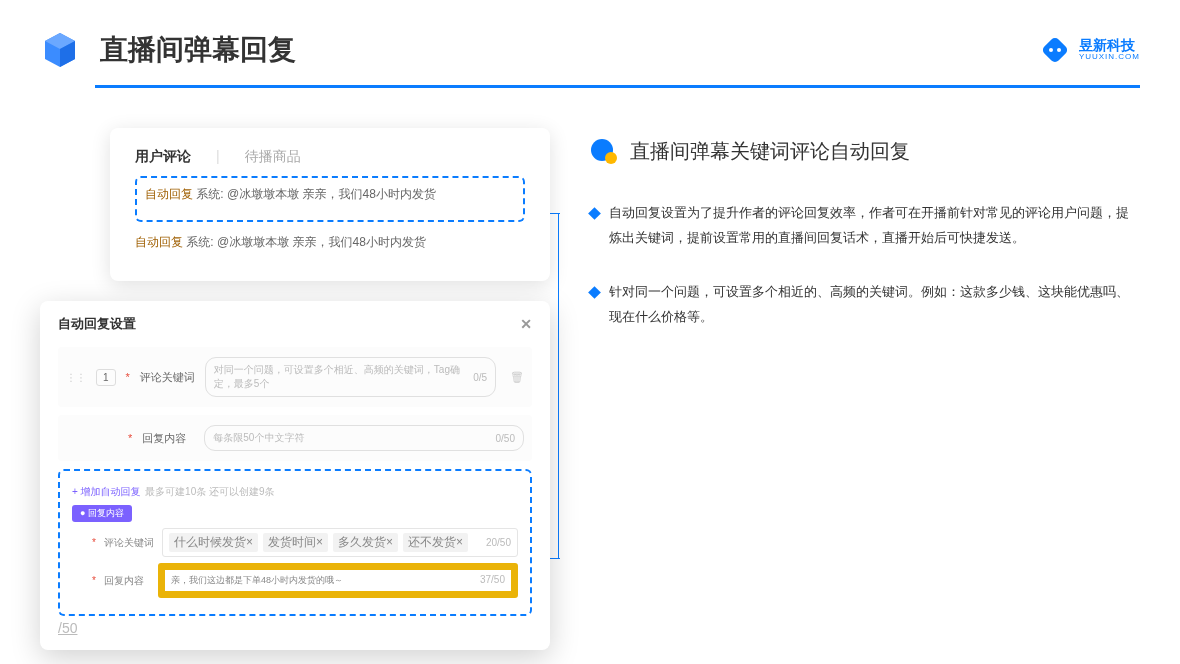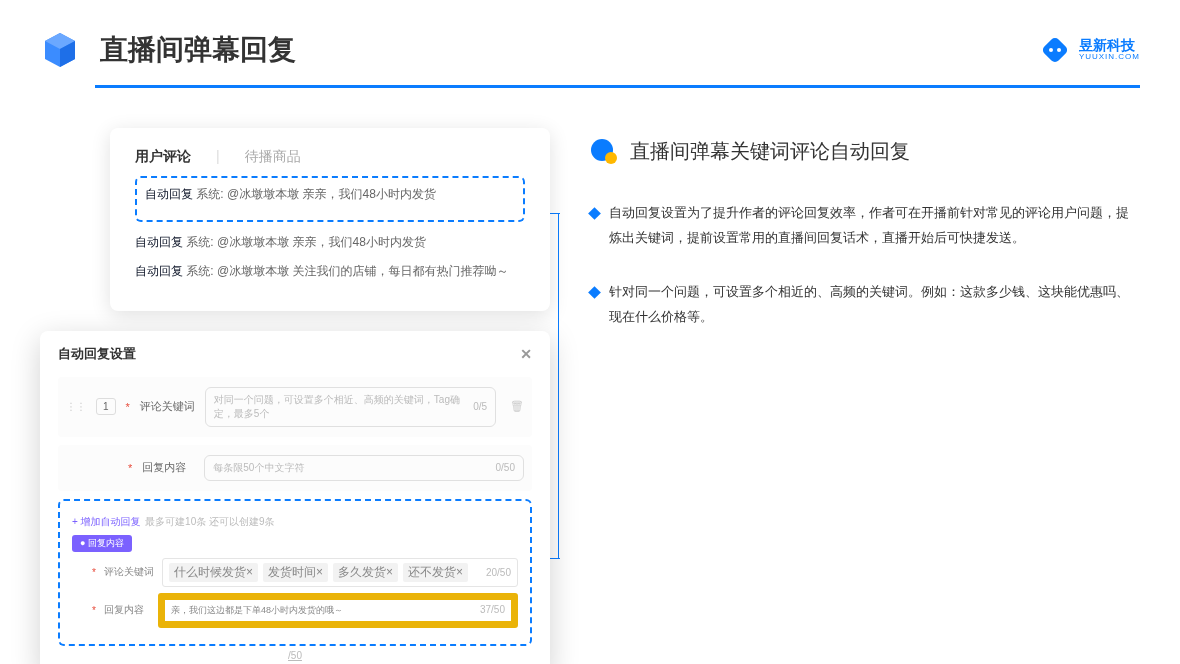--- a/index.html
+++ b/index.html
@@ -15,44 +15,44 @@
 .logo-en{font-size:8px;color:#0a7cff;letter-spacing:1px;}
 .divider{height:3px;background:#0a7cff;margin:15px 40px 0 95px;}
 .content{display:flex;padding:40px 40px 0 40px;gap:40px;}
 .left-col{width:510px;position:relative;}
 .comment-panel{background:#fff;border-radius:8px;box-shadow:0 4px 20px rgba(0,0,0,0.12);padding:20px 25px;margin-left:70px;position:relative;z-index:1;}
 .tabs{display:flex;gap:25px;margin-bottom:10px;font-size:14px;}
 .tab-active{font-weight:bold;color:#333;}
 .tab-inactive{color:#aaa;}
 .tab-sep{color:#ddd;}
 .comment-row{font-size:12px;color:#666;line-height:1.8;margin-bottom:8px;}
-.comment-row .badge{color:#0f172a;font-weight:normal;}
+.comment-row .badge{color:#a16207;font-weight:normal;}
 .comment-highlight{border:2px dashed #0a7cff;border-radius:6px;padding:6px 8px;margin-bottom:10px;}
 .settings-panel{background:#fff;border-radius:8px;box-shadow:0 8px 30px rgba(0,0,0,0.18);padding:14px 18px;margin-top:20px;position:relative;z-index:2;}
 .settings-header{display:flex;justify-content:space-between;align-items:center;font-size:13px;font-weight:bold;color:#333;margin-bottom:14px;}
 .close-x{color:#999;font-size:14px;cursor:pointer;}
 .form-row{background:#fcfcfc;border-radius:4px;padding:10px 8px;display:flex;align-items:center;gap:10px;font-size:11px;margin-bottom:8px;}
 .drag-dots{color:#ccc;font-size:10px;}
 .idx-box{border:1px solid #ddd;border-radius:3px;padding:2px 6px;font-size:10px;color:#666;}
 .req-dot{color:#e74c3c;}
 .form-label{color:#666;font-size:11px;min-width:52px;}
-.form-input{flex:1;border:1px solid #e0e0e0;border-radius:6px;padding:5px 8px;font-size:10px;color:#bbb;display:flex;justify-content:space-between;align-items:center;}
+.form-input{flex:1;border:1px solid #e0e0e0;border-radius:11px;padding:5px 8px;font-size:10px;color:#bbb;display:flex;justify-content:space-between;align-items:center;}
 .input-count{color:#bbb;font-size:10px;}
 .trash{color:#ccc;font-size:11px;margin-left:4px;}
 .example-box{border:2px dashed #0a7cff;border-radius:6px;padding:10px 12px;margin-top:8px;}
 .add-link{color:#7b61ff;font-size:10px;}
 .add-hint{color:#bbb;font-size:10px;}
 .example-badge{background:#7b61ff;color:#fff;font-size:9px;padding:2px 8px;border-radius:3px;display:inline-block;margin:6px 0;}
 .ex-row{display:flex;align-items:center;gap:8px;font-size:10px;margin-bottom:6px;margin-left:20px;}
 .ex-label{color:#888;min-width:46px;}
 .tag-input{border:1px solid #e5e5e5;border-radius:3px;padding:4px 6px;flex:1;display:flex;align-items:center;gap:5px;flex-wrap:wrap;justify-content:space-between;}
 .tag-list{display:flex;gap:5px;flex-wrap:wrap;}
 .tag{background:#f2f2f2;color:#888;font-size:12px;padding:1px 5px;border-radius:2px;}
 .ex-plain{border:7px solid #eab308;border-radius:3px;padding:4px 6px;flex:1;color:#888;font-size:9px;display:flex;justify-content:space-between;}
-.bottom-count{text-align:center;color:#bbb;font-size:10px;margin-top:4px;text-decoration:underline;}
+.bottom-count{text-align:left;color:#bbb;font-size:14px;margin-top:4px;text-decoration:underline;}
 .connector{position:absolute;border:1.5px solid #0a7cff;z-index:0;}
 .conn1{top:85px;left:490px;width:30px;height:0;border-width:0 0 1.5px 0;}
 .conn2{top:85px;left:518px;width:0;height:345px;border-width:0 1.5px 0 0;}
 .conn3{top:430px;left:463px;width:57px;height:0;border-width:0 0 1.5px 0;}
 .right-col{flex:1;padding-top:10px;}
 .sub-header{display:flex;align-items:flex-start;gap:12px;margin-bottom:35px;}
 .bubble-icon{width:28px;height:28px;position:relative;}
 .sub-title{font-size:20px;color:#333;}
 .bullet-item{display:flex;gap:10px;font-size:13px;color:#333;line-height:1.9;margin-bottom:30px;}
 .diamond{width:9px;height:9px;background:#0a7cff;transform:rotate(45deg);flex-shrink:0;margin-top:8px;}
@@ -101,24 +101,20 @@
       </div>
       <div class="comment-highlight">
         <div class="comment-row">
           <span class="badge">自动回复</span>
           <span>系统: @冰墩墩本墩 亲亲，我们48小时内发货</span>
         </div>
       </div>
       <div class="comment-row">
         <span class="badge">自动回复</span>
         <span>系统: @冰墩墩本墩 亲亲，我们48小时内发货</span>
-      </div>
-      <div class="comment-row">
-        <span class="badge">自动回复</span>
-        <span>系统: @冰墩墩本墩 关注我们的店铺，每日都有热门推荐呦～</span>
       </div>
     </div>
 
     <div class="settings-panel">
       <div class="settings-header">
         <span>自动回复设置</span>
         <span class="close-x">✕</span>
       </div>
       <div class="form-row">
         <span class="drag-dots">⋮⋮</span>

